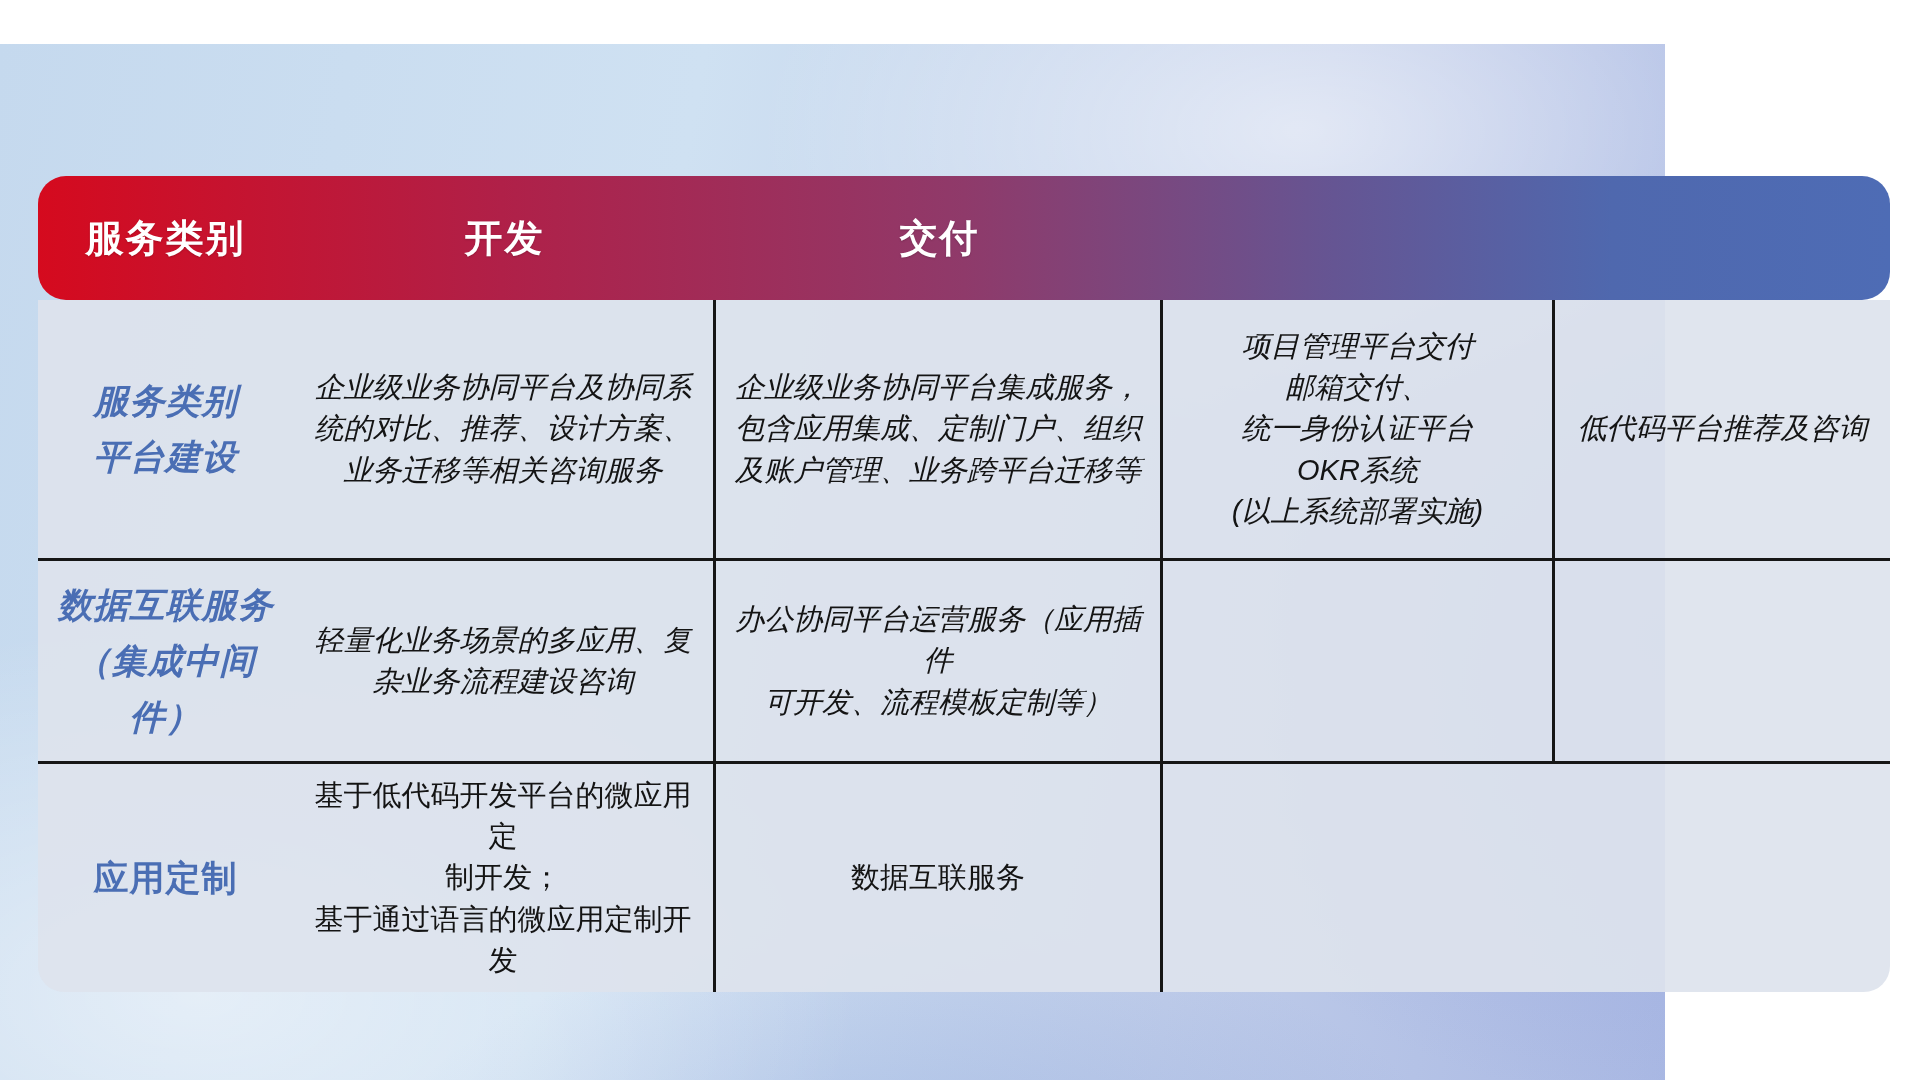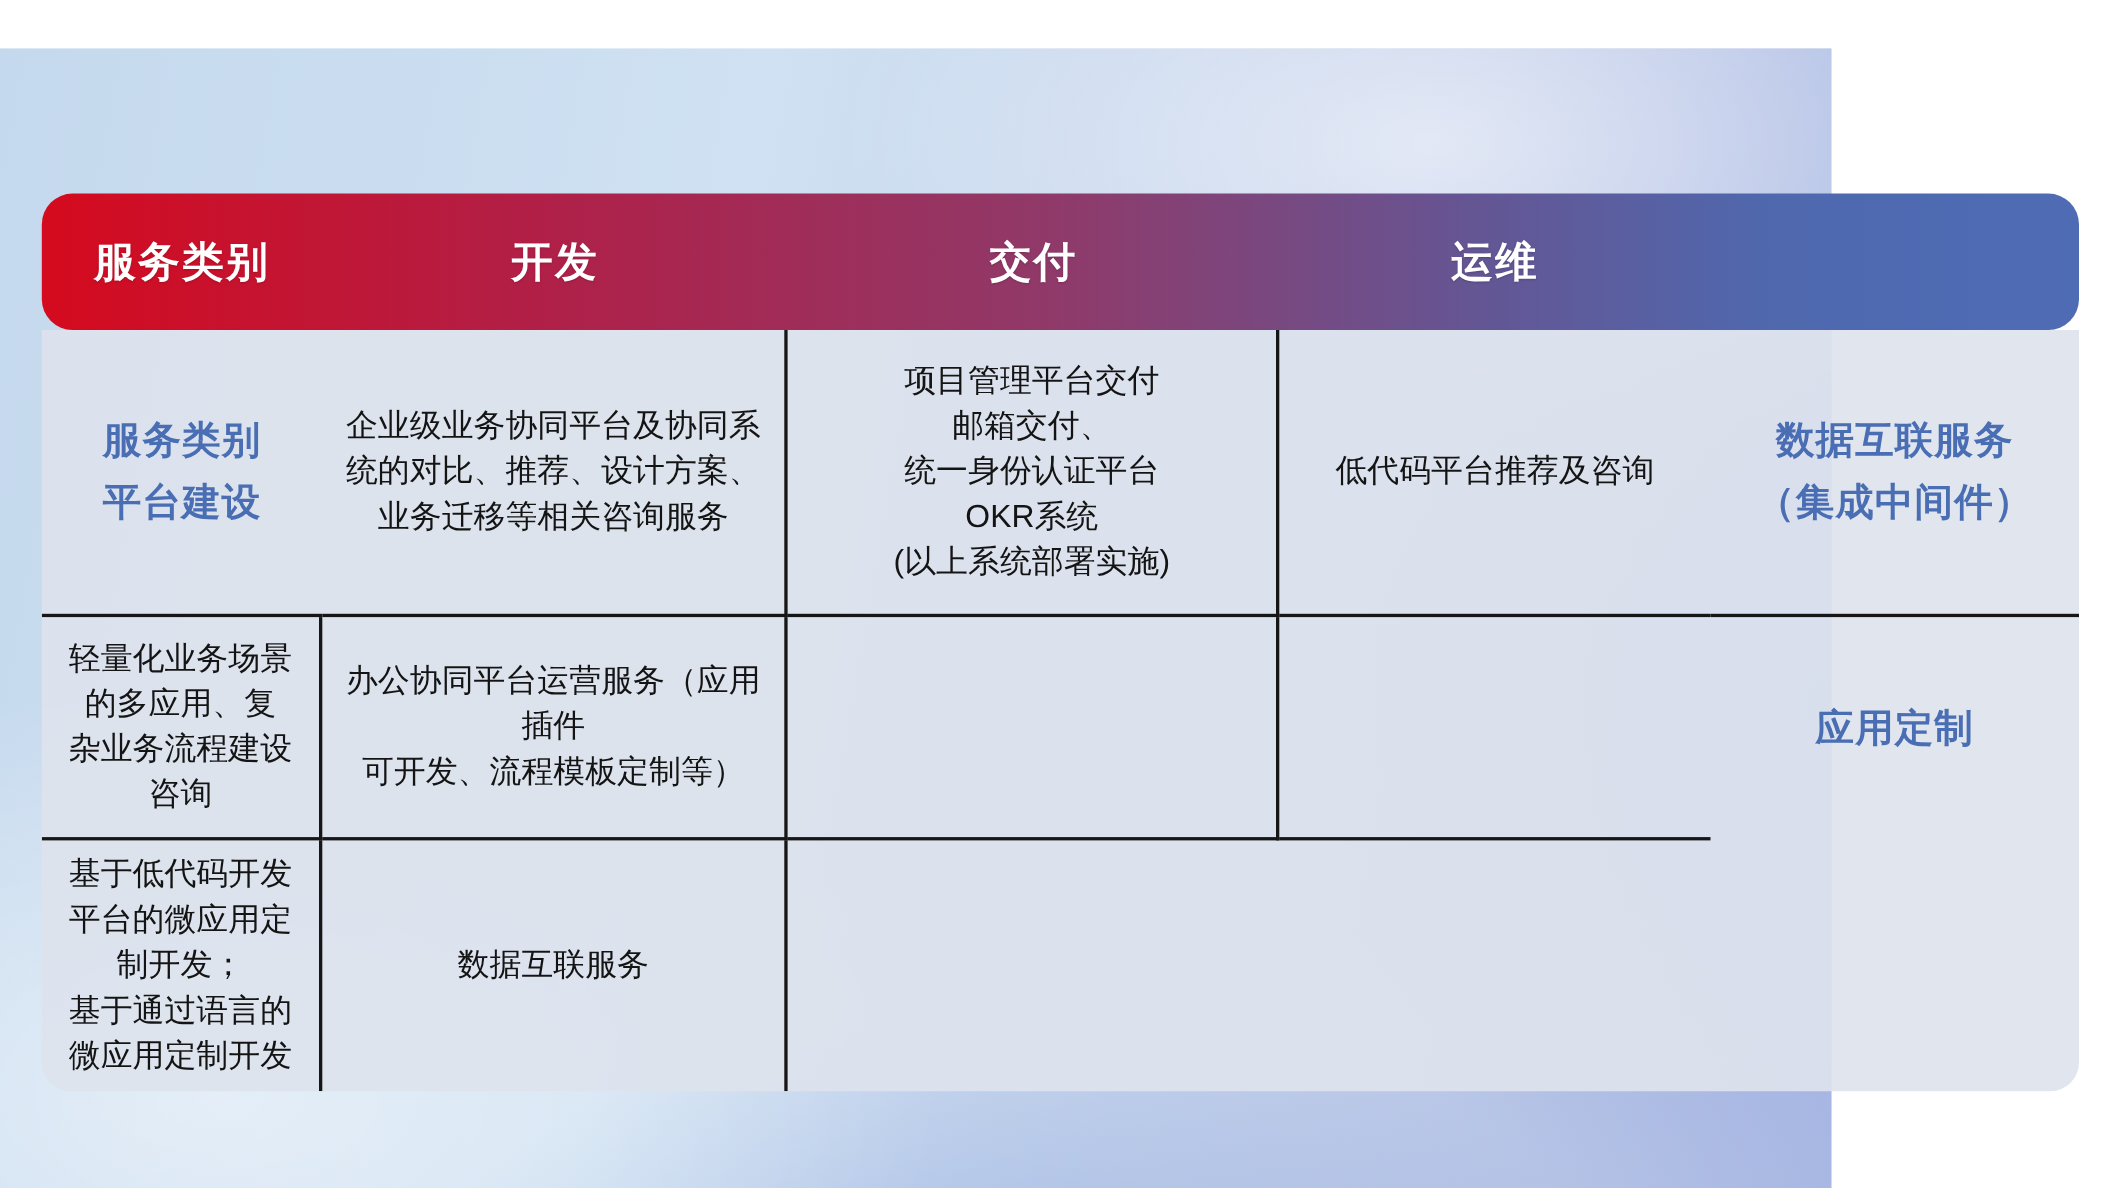--- a/index.html
+++ b/index.html
@@ -49,47 +49,49 @@
   .td {
     box-sizing: border-box;
     display: flex; align-items: center; justify-content: center;
     text-align: center;
     white-space: pre-line;
     color: var(--cell-text,#141414);
     font-size: 29px; line-height: 1.42;
     padding: 10px 16px;
   }
   .td.v-line { border-right: 3px solid var(--grid-line,#161616); }
-  .td.h-line { border-bottom: 3px solid var(--grid-line,#161616); }
+  .td.h-line { border-bottom: 3px solid var(--grid-line,#161616); font-style: italic; }
   .td.cat {
     color: var(--category-color,#4a6eb4);
     font-size: 35px; font-weight: 700; line-height: 1.6;
     letter-spacing: 1px;
   }
 </style>
 </head>
 <body>
 
 <div class="canvas">
   <div class="table-wrap">
 
     <div class="table-header">
       <div class="th">服务类别</div>
       <div class="th">开发</div>
       <div class="th">交付</div>
-      <div class="th">运维</div>
     </div>
 
     <div class="table-body">
 
       <div class="td cat h-line">服务类别
 平台建设</div>
       <div class="td v-line h-line">企业级业务协同平台及协同系
 统的对比、推荐、设计方案、
 业务迁移等相关咨询服务</div>
+      <div class="td v-line h-line">企业级业务协同平台集成服务，
+包含应用集成、定制门户、组织
+及账户管理、业务跨平台迁移等</div>
       <div class="td v-line h-line">项目管理平台交付
 邮箱交付、
 统一身份认证平台
 OKR系统
 (以上系统部署实施)</div>
       <div class="td h-line">低代码平台推荐及咨询</div>
 
       <div class="td cat h-line">数据互联服务
 （集成中间件）</div>
       <div class="td v-line h-line">轻量化业务场景的多应用、复

